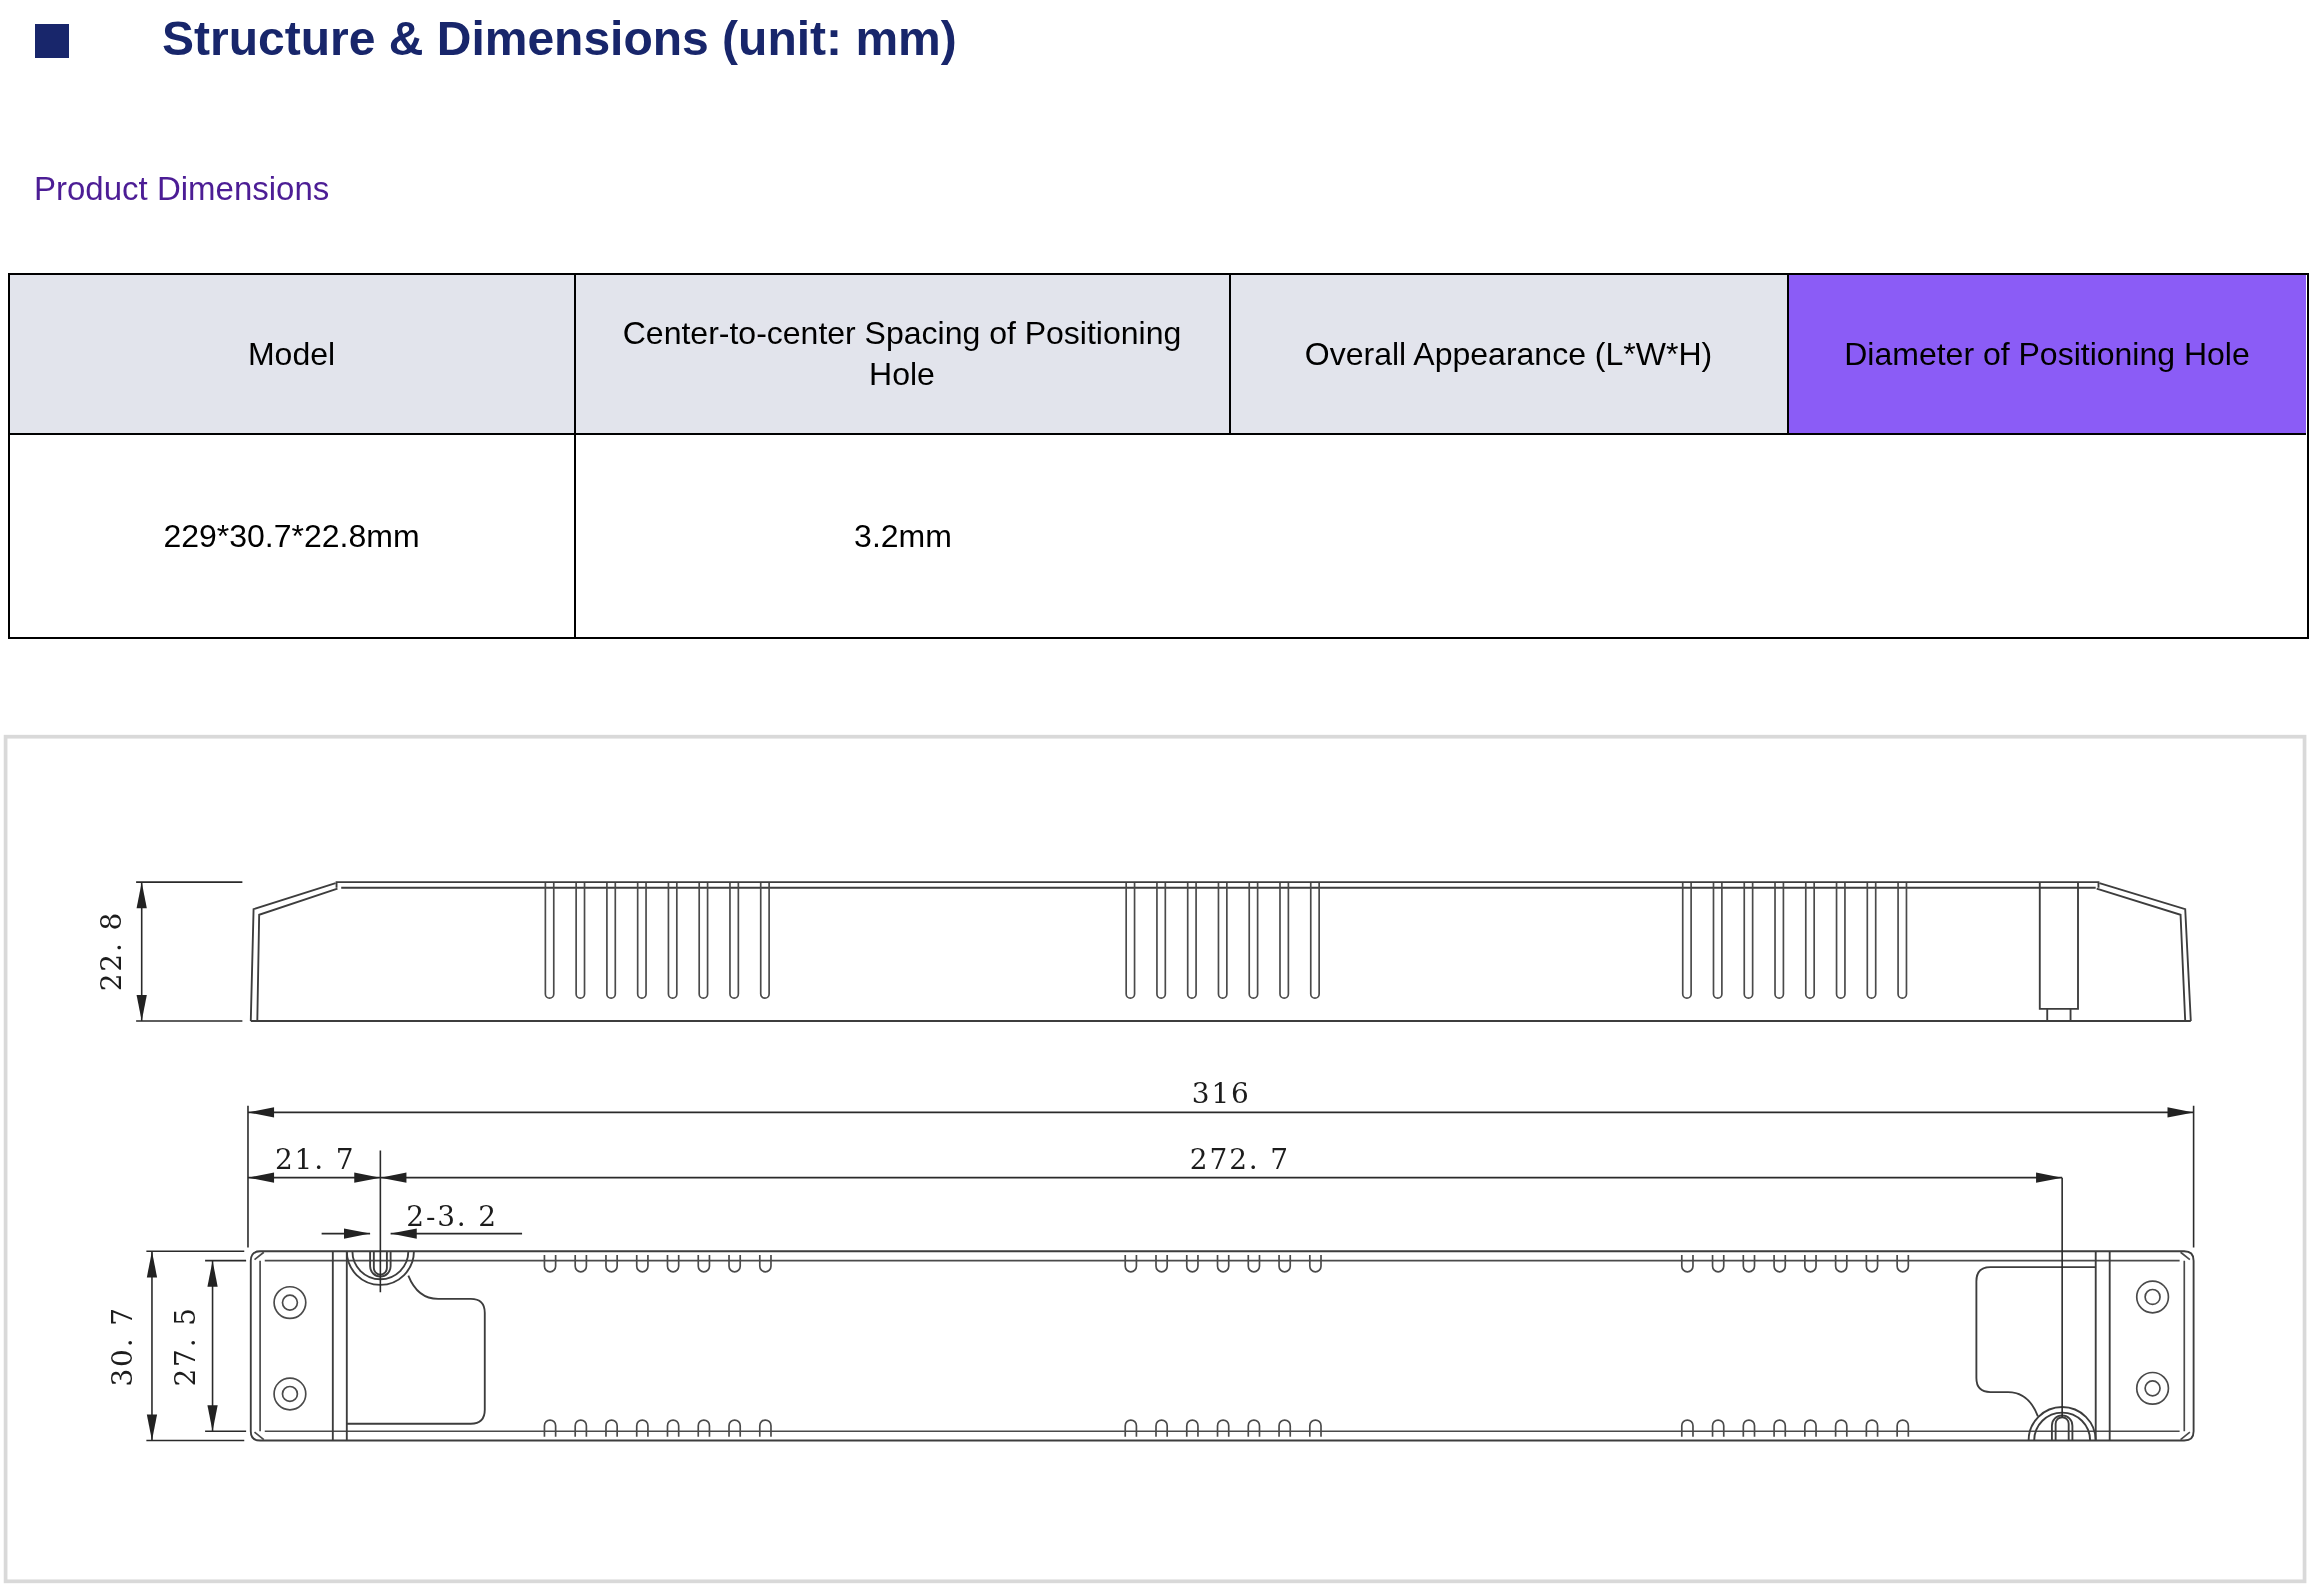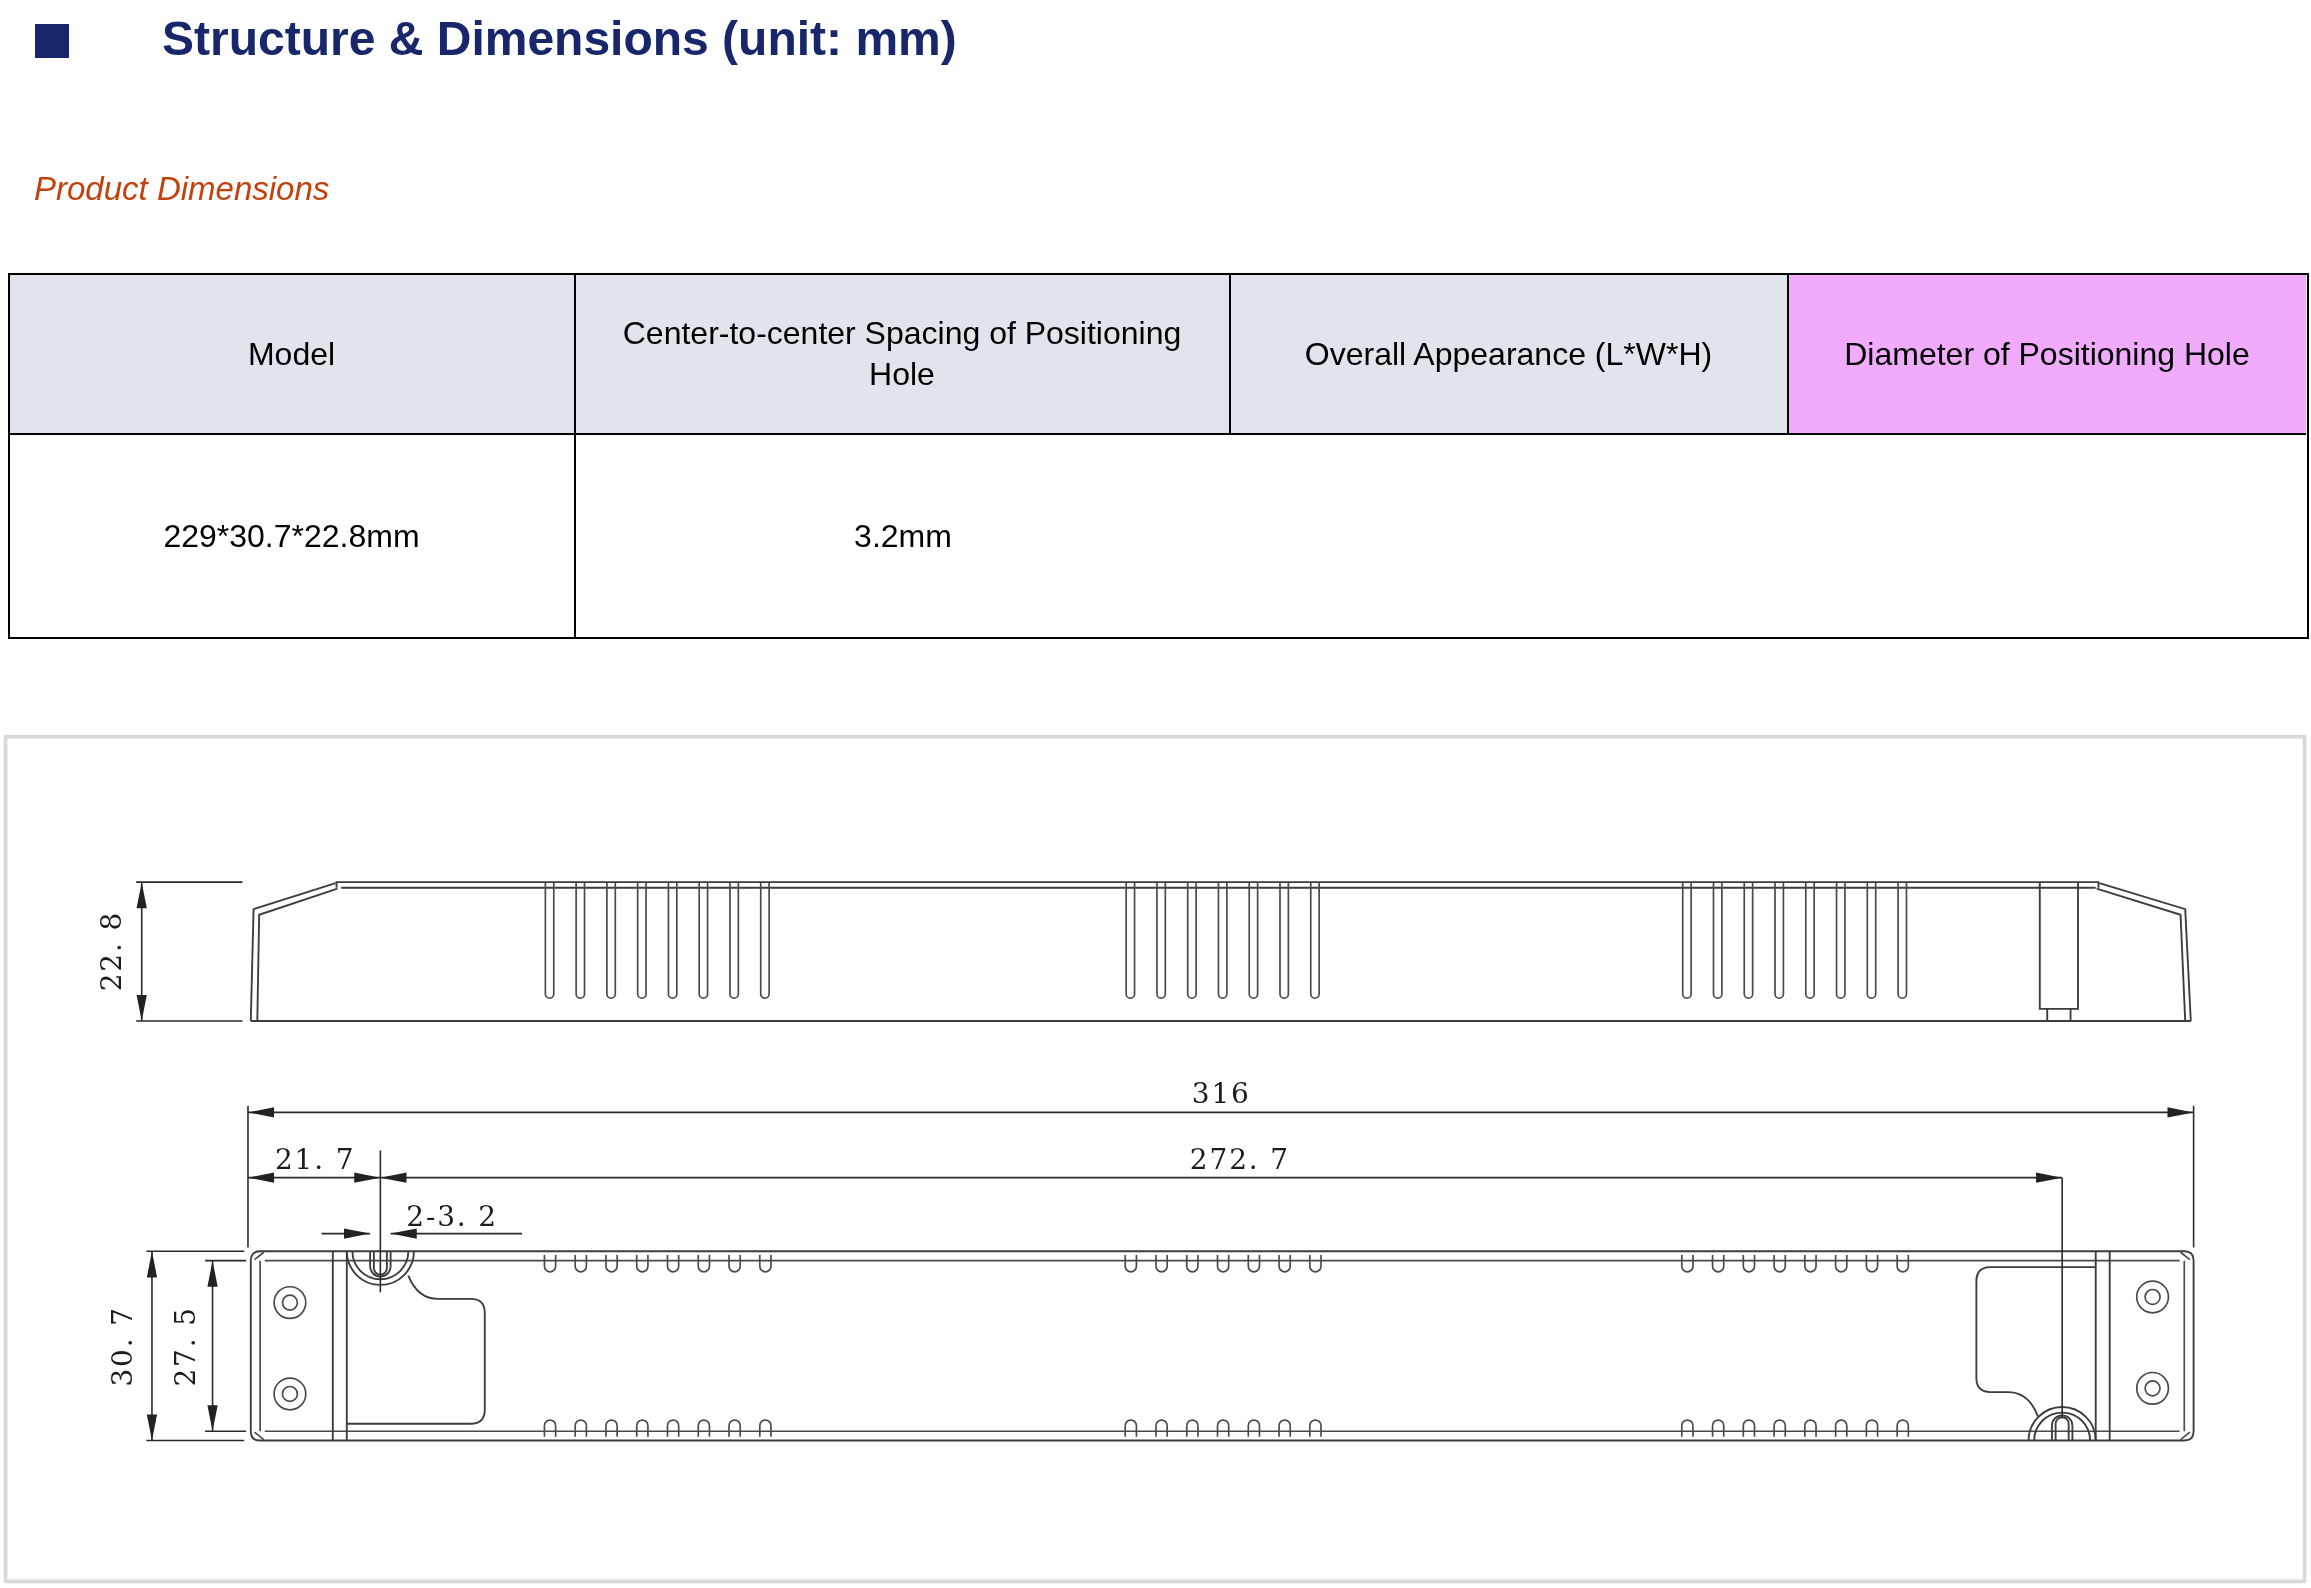--- a/index.html
+++ b/index.html
@@ -8,21 +8,21 @@
     font-family:"Liberation Sans", sans-serif;overflow:hidden;
   }
   
   .title-row{position:absolute;left:35px;top:11.2px;display:flex;align-items:center;gap:44px;}
   .bullet{width:34px;height:34px;background:#18266b;margin-top:5.6px;}
   .page-title{
     margin-left:49px;font-size:48px;font-weight:bold;color:#18266b;
     letter-spacing:0px;white-space:nowrap;
   }
   .subtitle{
-    position:absolute;left:34px;top:170px;font-size:33px;color:#c2410c;font-style:italic;
+    position:absolute;left:34px;top:170px;font-size:33px;color:#4c1d95;
   }
   
   .spec-table{
     position:absolute;left:7.5px;top:273px;width:2297px;
     border:2.8px solid #000;box-sizing:content-box;
     display:grid;grid-template-columns:566px 655px 558px 517px;
     grid-template-rows:160px 202px;
   }
   .cell{
     display:flex;align-items:center;justify-content:center;text-align:center;
@@ -49,21 +49,21 @@
 <div class="title-row">
   <div class="bullet"></div>
   <div class="page-title">Structure &amp; Dimensions (unit: mm)</div>
 </div>
 <div class="subtitle">Product Dimensions</div>
 
 <div class="spec-table">
   <div class="cell head" style="background:#e2e4ec">Model</div>
   <div class="cell head" style="background:#e2e4ec">Center-to-center Spacing of Positioning Hole</div>
   <div class="cell head" style="background:#e2e4ec">Overall Appearance (L*W*H)</div>
-  <div class="cell head last" style="background:#f0abfc">Diameter of Positioning Hole</div>
+  <div class="cell head last" style="background:#8b5cf6">Diameter of Positioning Hole</div>
 
   <div class="cell">229*30.7*22.8mm</div>
   <div class="cell last">3.2mm</div>
 </div>
 
 <svg class="drawing" width="2312" height="1589" viewBox="0 0 2480 1704" xmlns="http://www.w3.org/2000/svg">
 
   <rect class="frame" x="6" y="790" width="2466" height="906"></rect>
 
   <g>

